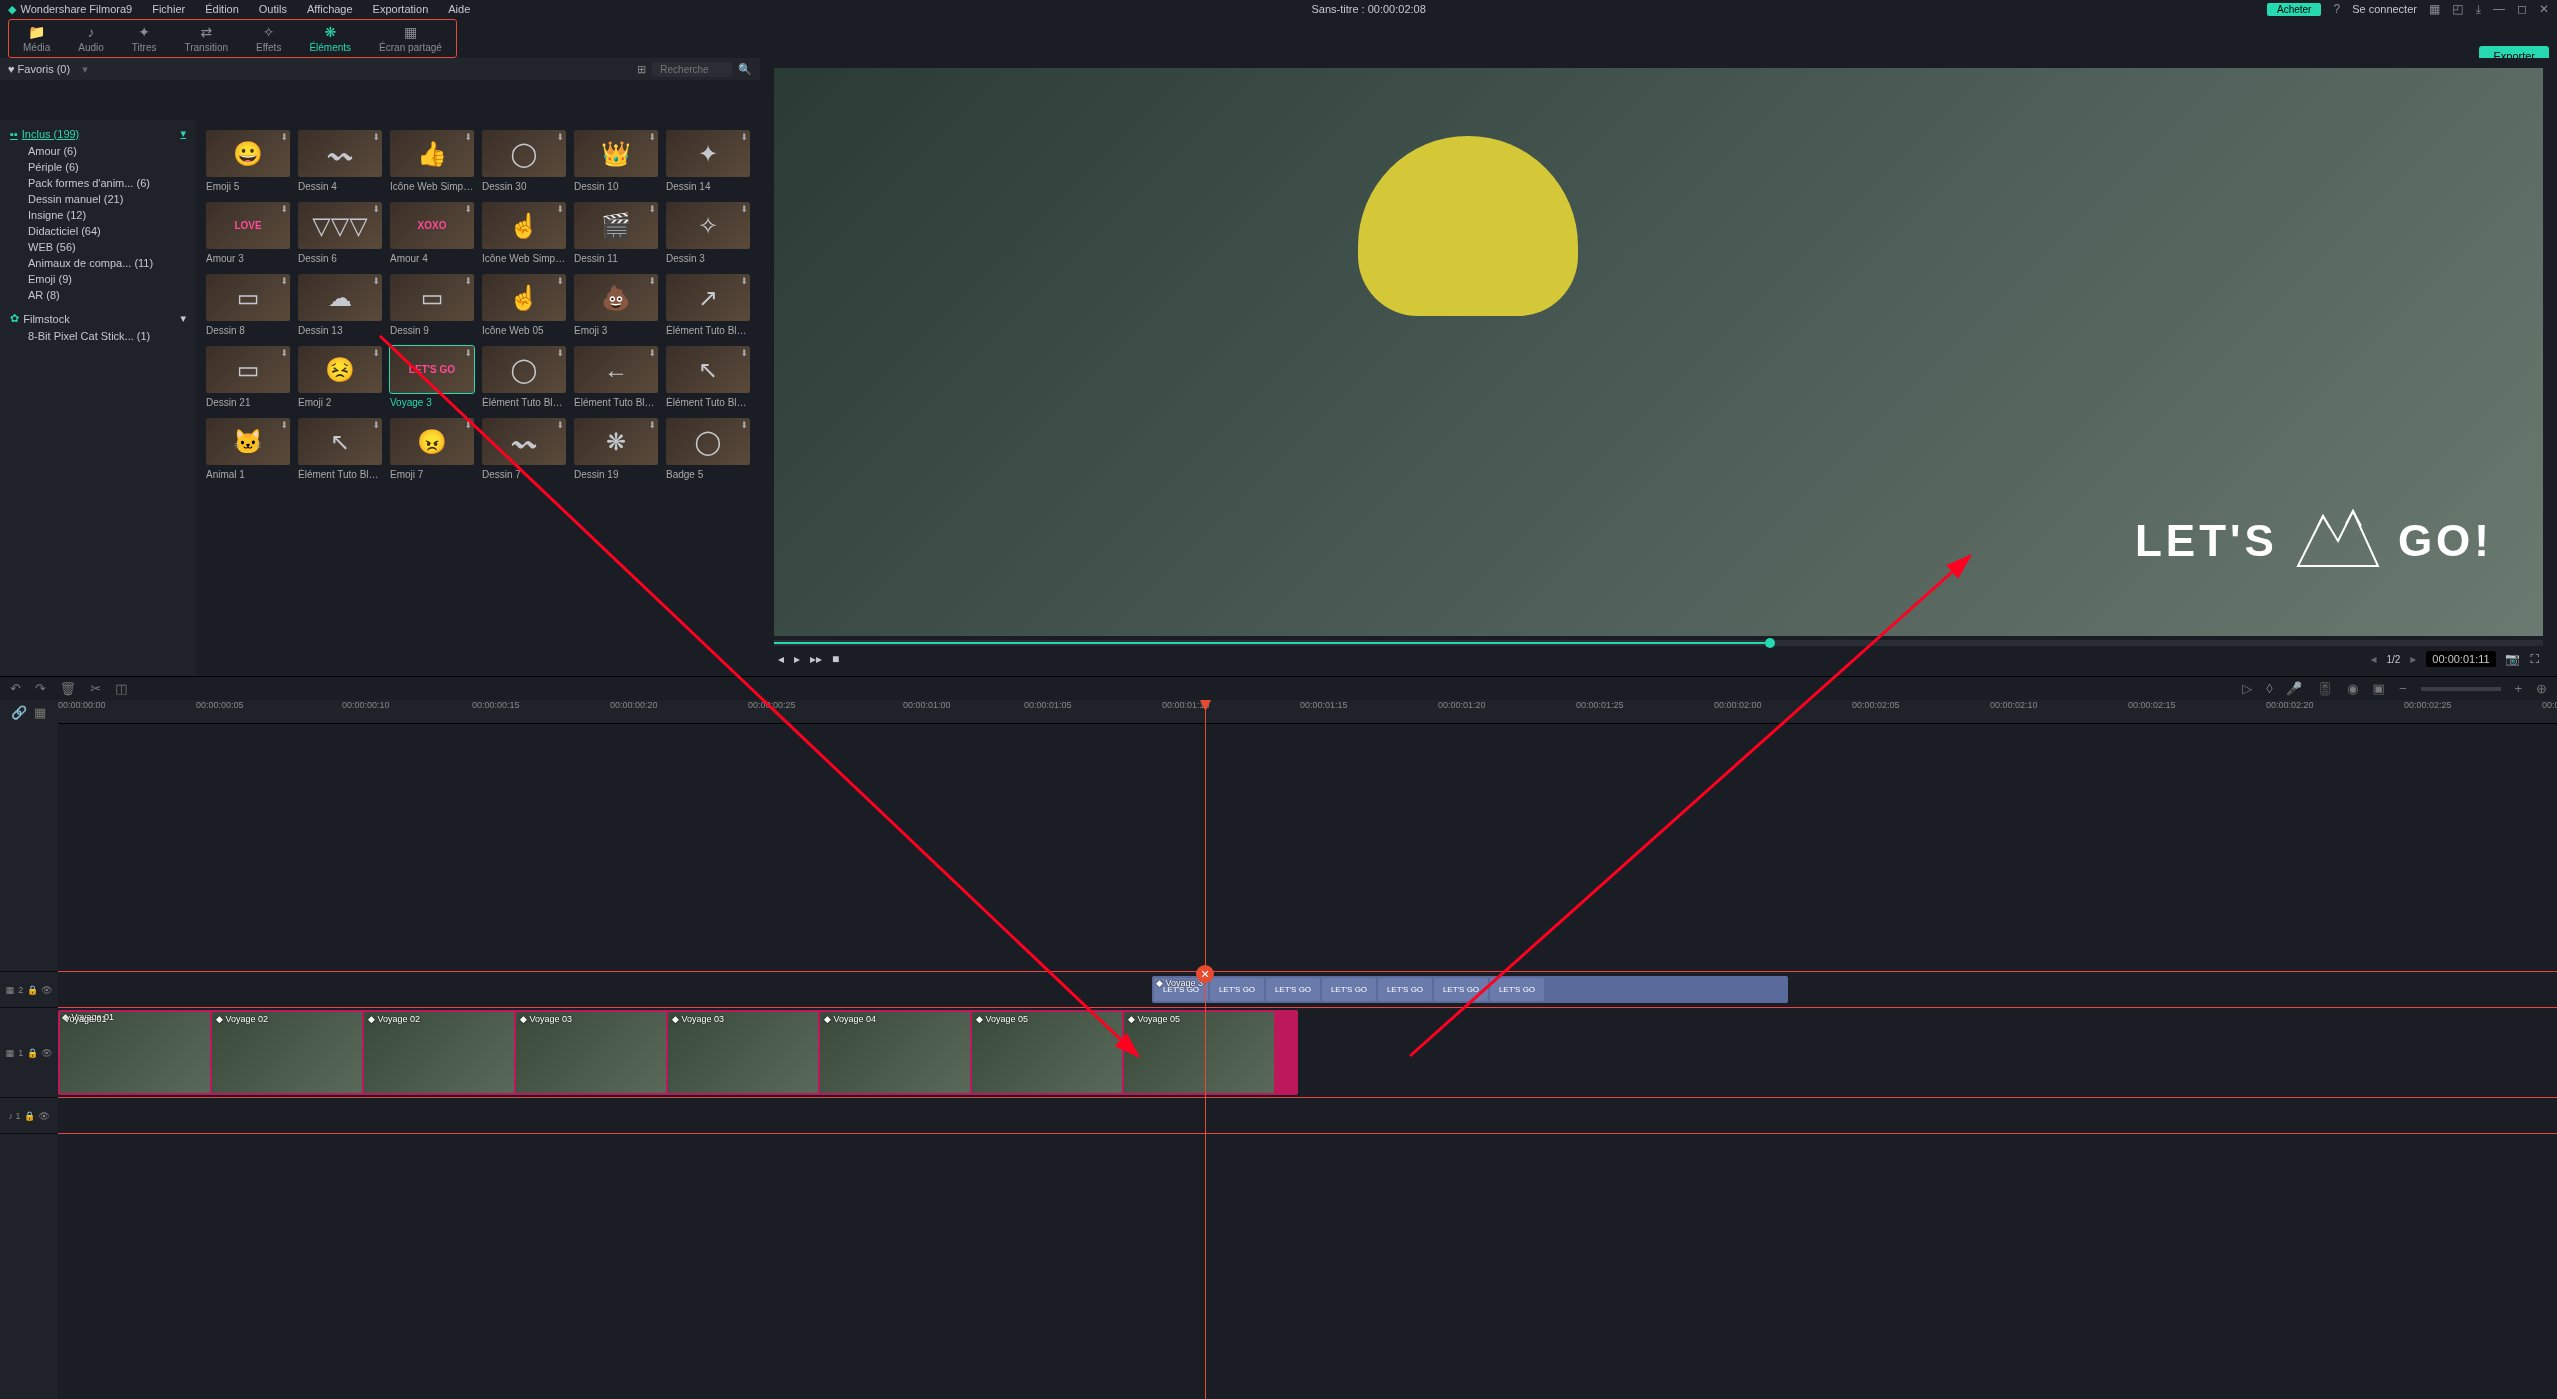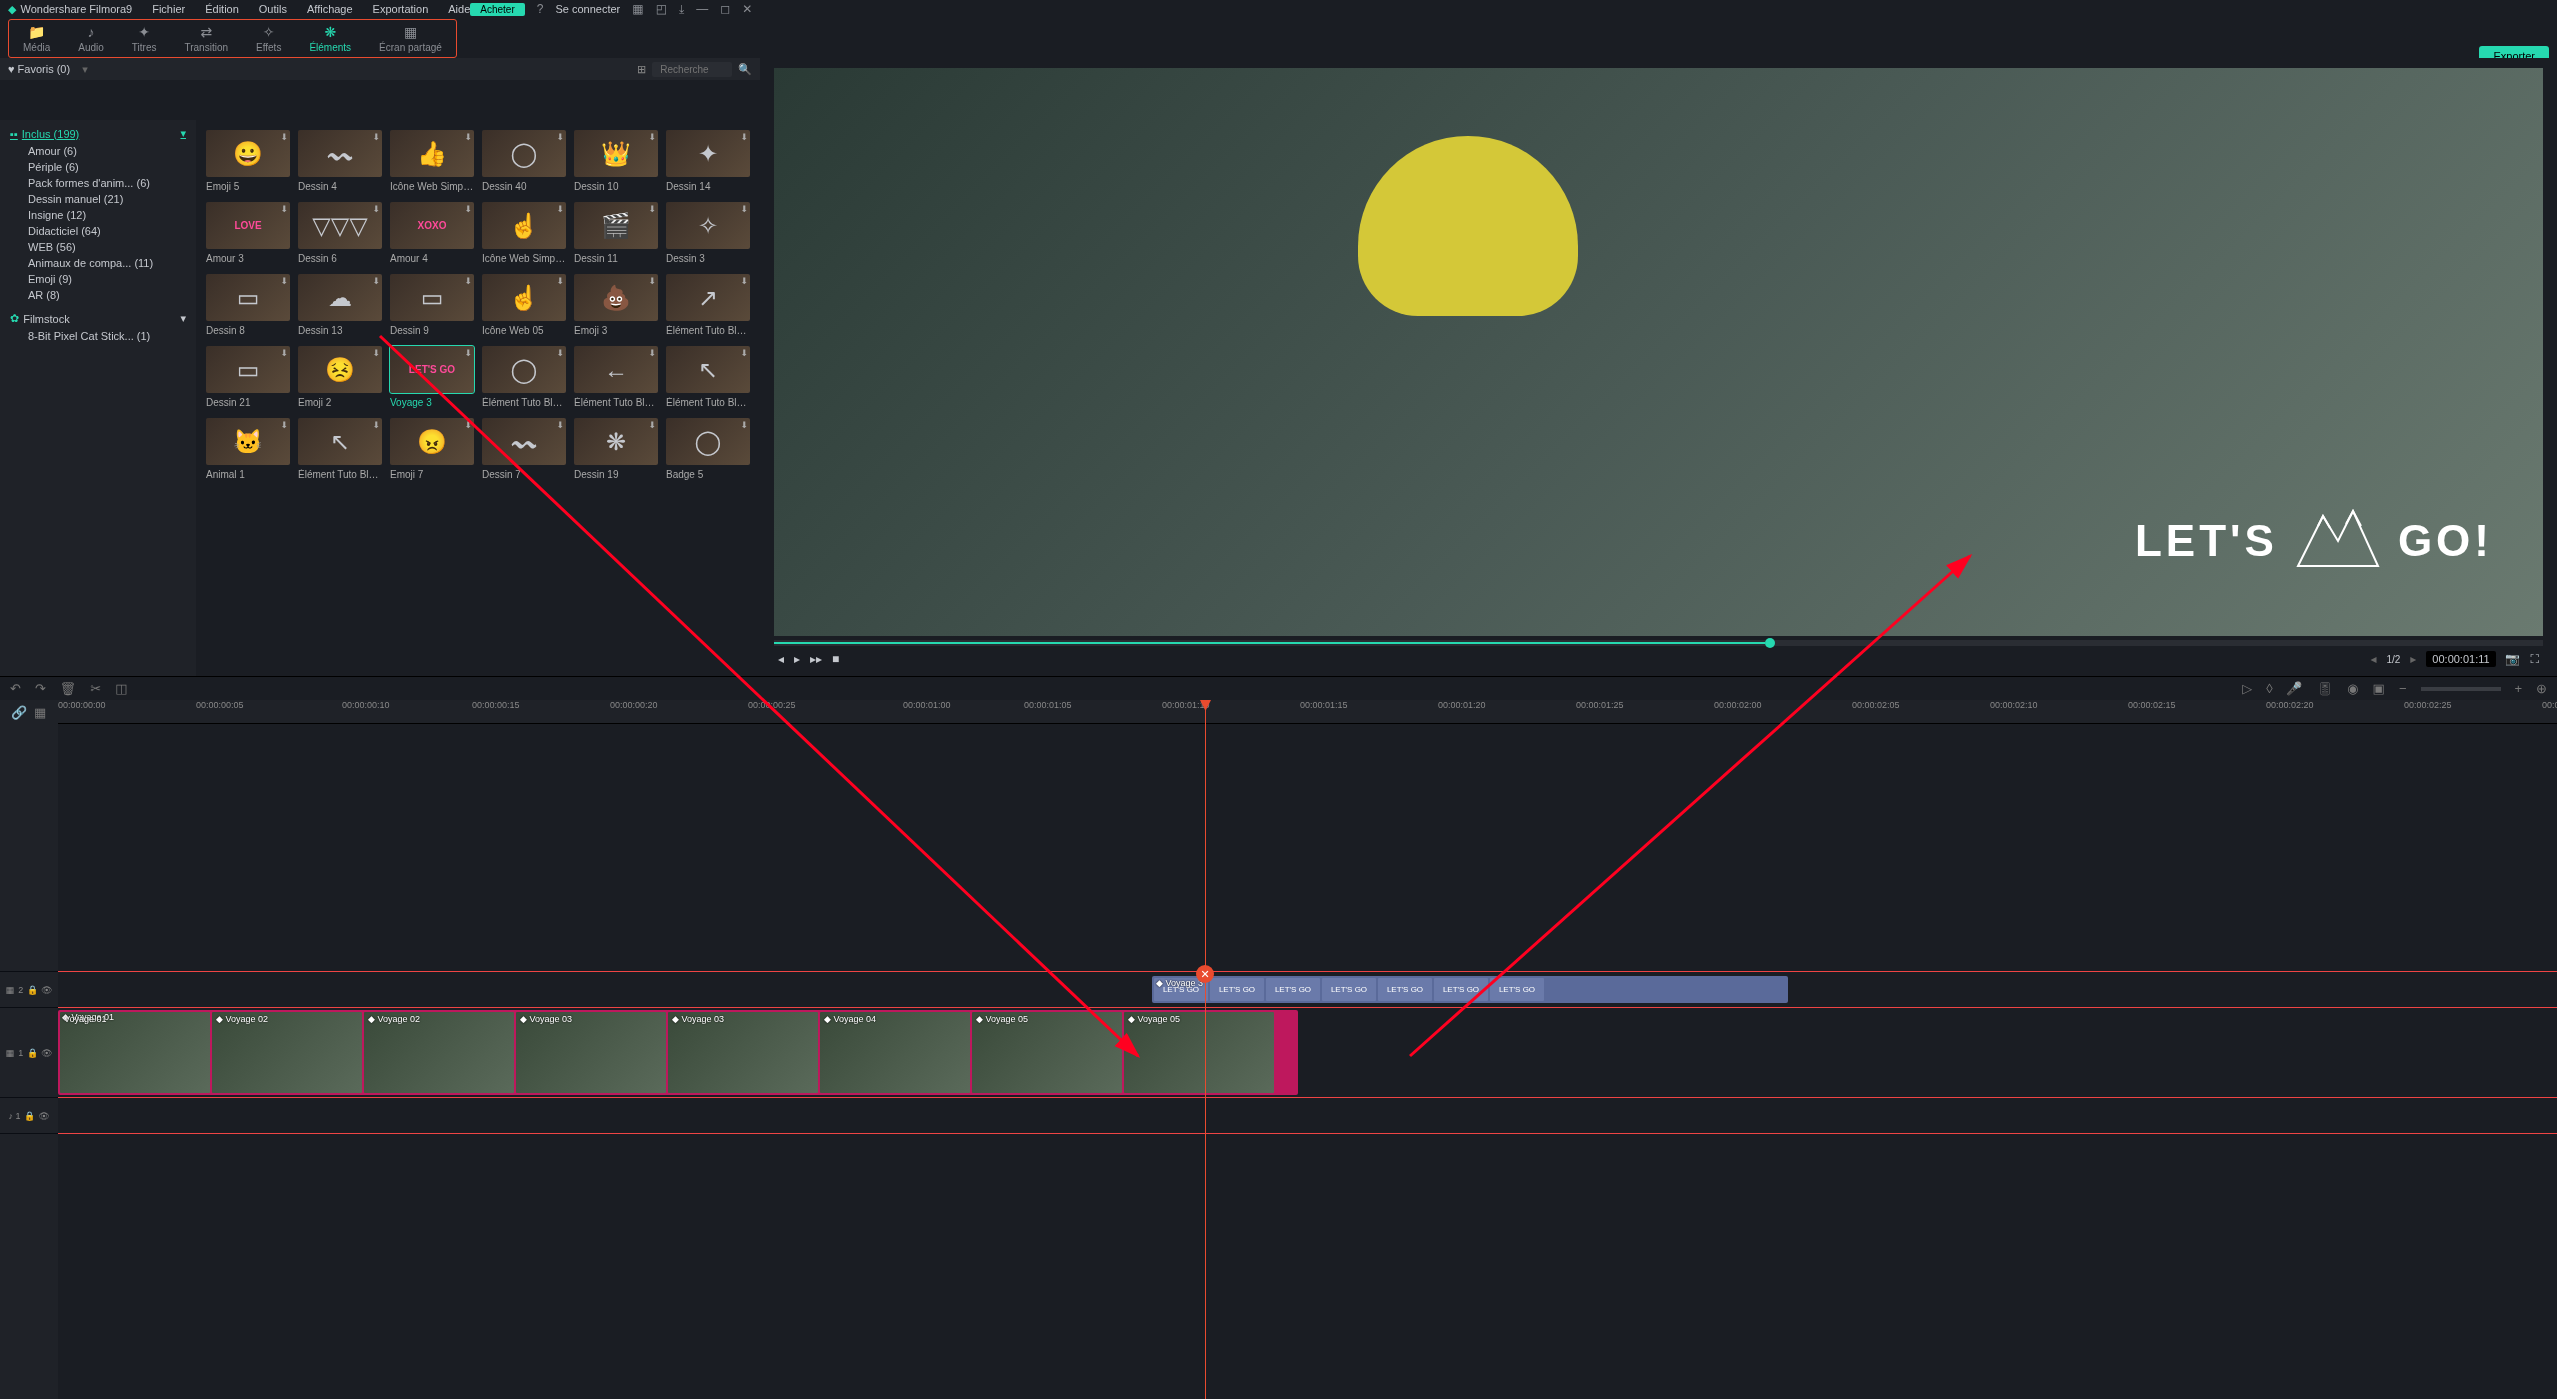--- a/index.html
+++ b/index.html
@@ -108,20 +108,21 @@
     <span>Wondershare Filmora9</span>
   </div>
   <div class="menus">
     <span class="menu-item">Fichier</span>
     <span class="menu-item">Édition</span>
     <span class="menu-item">Outils</span>
     <span class="menu-item">Affichage</span>
     <span class="menu-item">Exportation</span>
     <span class="menu-item">Aide</span>
   </div>
+  <div class="center">Sans-titre : 00:00:02:08</div>
   <div class="right">
     <span class="btn-buy">Acheter</span>
     <span class="win-btn">?</span>
     <span>Se connecter</span>
     <span class="win-btn">▦</span>
     <span class="win-btn">◰</span>
     <span class="win-btn">⤓</span>
     <span class="win-btn">—</span>
     <span class="win-btn">◻</span>
     <span class="win-btn">✕</span>
@@ -218,21 +219,21 @@
                 <span class="dl">⬇</span>
                 <span class="thumb-emoji" style="">👍</span>
               </div>
               <div class="label">Icône Web Simple 03</div>
             </div>
             <div class="asset">
               <div class="thumb">
                 <span class="dl">⬇</span>
                 <span class="thumb-emoji" style="">◯</span>
               </div>
-              <div class="label">Dessin 40</div>
+              <div class="label">Dessin 30</div>
             </div>
             <div class="asset">
               <div class="thumb">
                 <span class="dl">⬇</span>
                 <span class="thumb-emoji" style="">👑</span>
               </div>
               <div class="label">Dessin 10</div>
             </div>
             <div class="asset">
               <div class="thumb">

